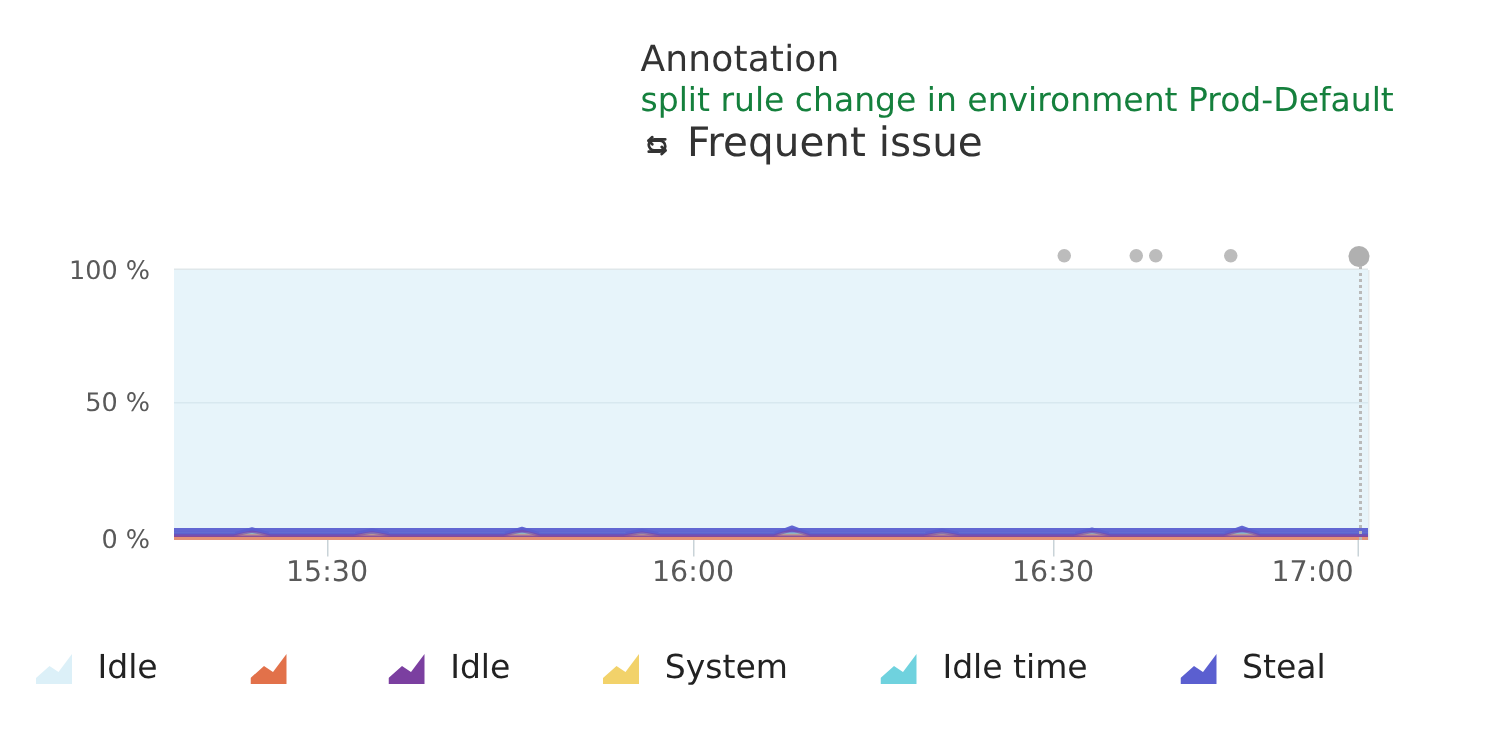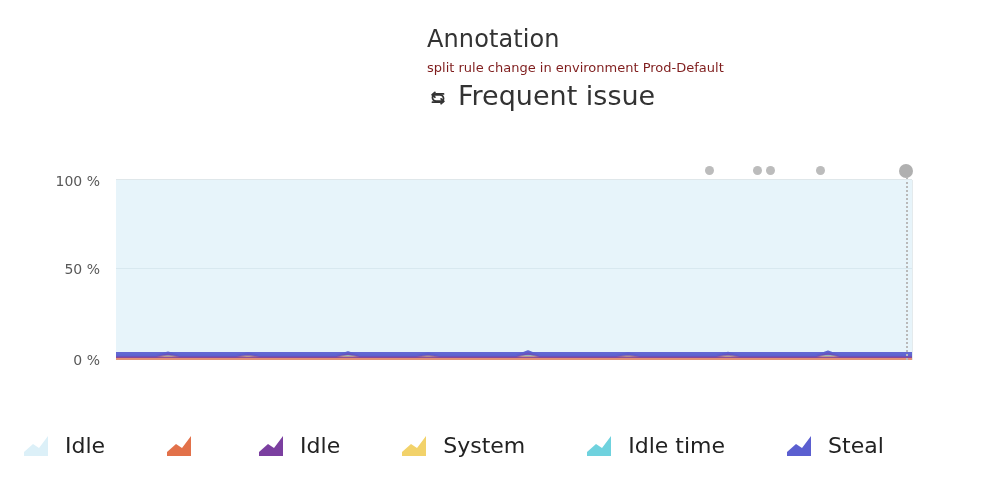--- a/index.html
+++ b/index.html
@@ -24,23 +24,23 @@
     width: 540px;
   }
   .annotation-title {
     font-size: 24px;
     line-height: 30px;
     color: #333333;
     font-weight: 400;
     letter-spacing: 0.1px;
   }
   .annotation-subtitle {
-    font-size: 13px;
+    font-size: 22px;
     line-height: 24px;
-    color: #7f1d1d;
+    color: #15803d;
     font-weight: 400;
     margin-top: 2px;
   }
   .annotation-tagline {
     display: flex;
     align-items: center;
     gap: 9px;
     margin-top: 2px;
     font-size: 27px;
     line-height: 28px;
@@ -68,21 +68,21 @@
     left: 0;
     top: 0;
     width: 100px;
     height: 240px;
   }
   .y-tick-label {
     position: absolute;
     right: 0;
     width: 100px;
     text-align: right;
-    font-size: 14px;
+    font-size: 17px;
     line-height: 19px;
     color: #595959;
     white-space: pre;
   }
 
   .plot {
     position: absolute;
     left: 116px;
     top: 30px;
     width: 796px;
@@ -283,20 +283,33 @@
     <div class="ann-dot" style="left:80.0%;"></div>
     <div class="ann-dot" style="left:81.6%;"></div>
     <div class="ann-dot" style="left:88.0%;"></div>
 
     <div class="ann-selected" style="left:99.3%;">
       <div class="marker"></div>
       <div class="dashed"></div>
     </div>
   </div>
 
+  <div class="x-axis">
+    <div class="x-tick" style="left:218px;"></div>
+    <div class="x-tick-label" style="left:218px;">15:30</div>
+
+    <div class="x-tick" style="left:462px;"></div>
+    <div class="x-tick-label" style="left:462px;">16:00</div>
+
+    <div class="x-tick" style="left:702px;"></div>
+    <div class="x-tick-label" style="left:702px;">16:30</div>
+
+    <div class="x-tick" style="left:905px;"></div>
+    <div class="x-tick-label" style="left:875px;">17:00</div>
+  </div>
 </div>
 
 <div class="legend">
 
   <div class="legend-item">
     <svg class="legend-swatch" viewBox="0 0 30 24">
       <path d="M0,18 L9,10 L15,14 L24,2 L24,22 L0,22 Z" fill="#dcf0f8"></path>
     </svg>
     <span class="legend-label">Idle</span>
   </div>

